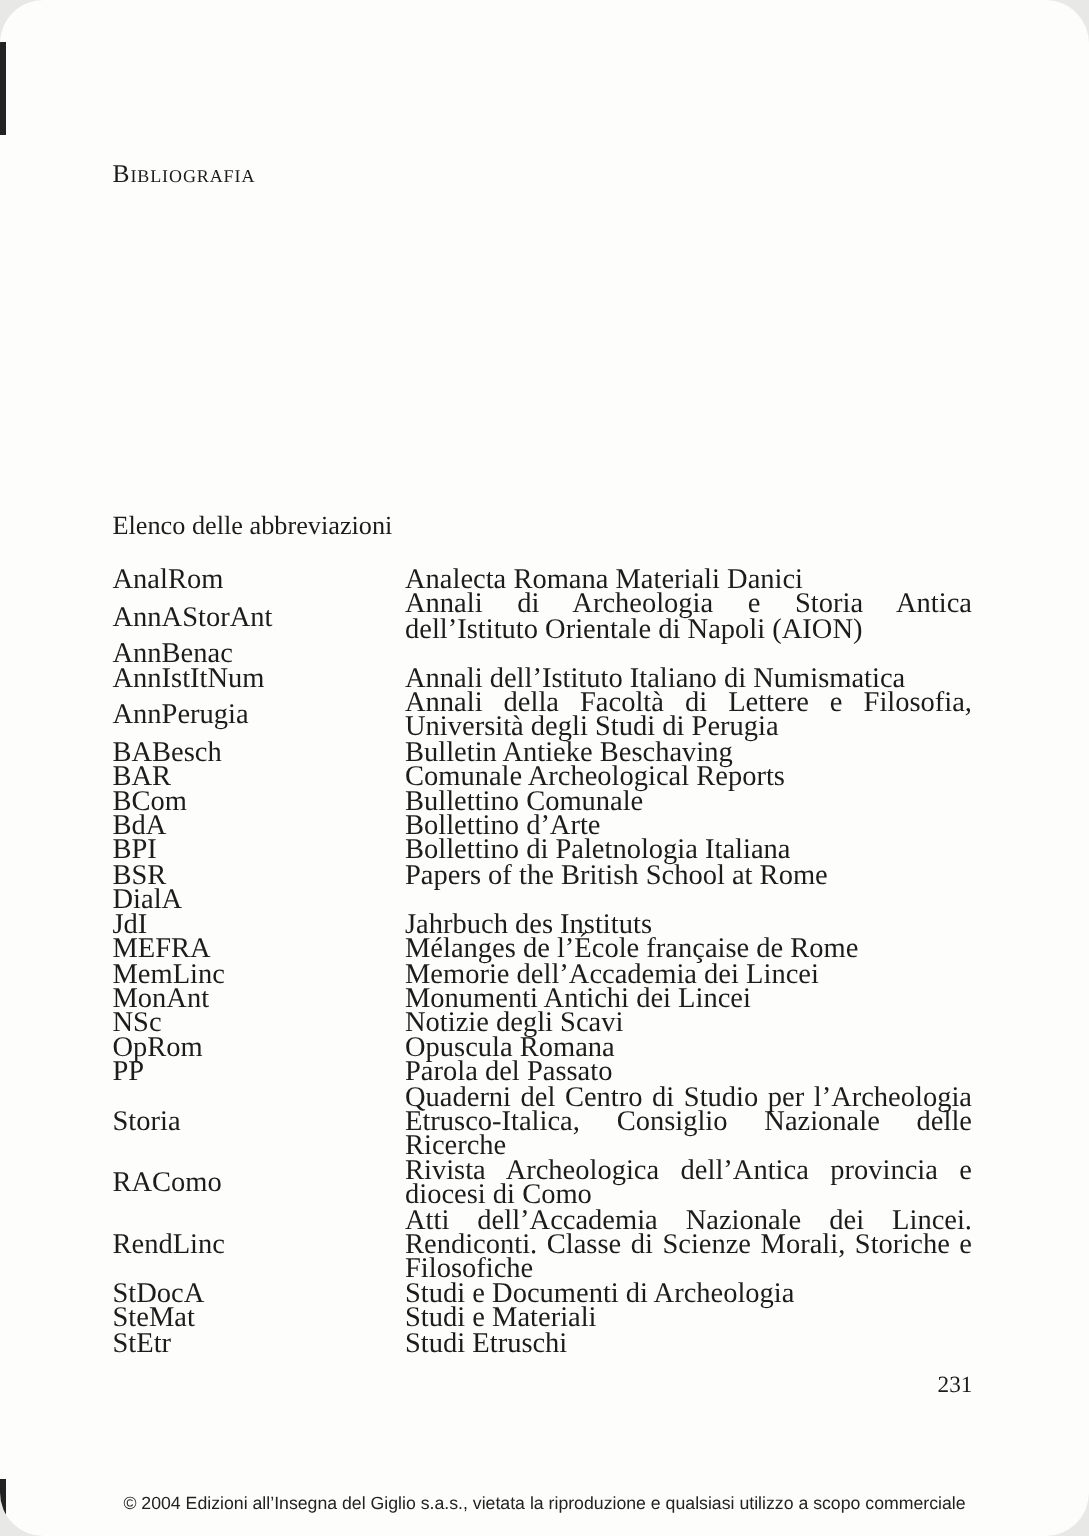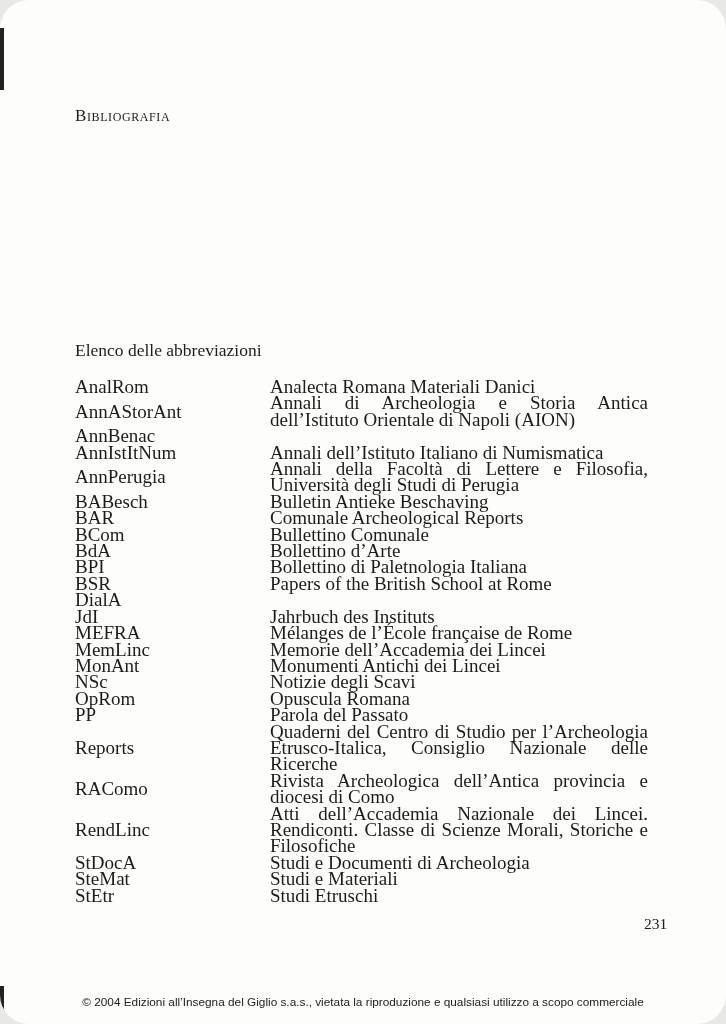--- a/index.html
+++ b/index.html
@@ -62,21 +62,20 @@
   .abbr-full {
     flex: 1;
     text-align: justify;
   }
   .page-number {
     position: absolute;
     left: 625px;
     top: 915px;
     font-size: 15.5px;
     color: #1c1c1c;
-    margin-left: 19px;
   }
   .copyright {
     position: absolute;
     left: 0;
     top: 983px;
     width: 100%;
     text-align: center;
     font-family: "Liberation Sans", sans-serif;
     font-size: 11.8px;
     color: #222;
@@ -184,21 +183,21 @@
     <span class="abbr-key">OpRom</span>
     <span class="abbr-full">Opuscula Romana</span>
   </div>
 
   <div class="abbr-row">
     <span class="abbr-key">PP</span>
     <span class="abbr-full">Parola del Passato</span>
   </div>
 
   <div class="abbr-row">
-    <span class="abbr-key">Reports</span>
+    <span class="abbr-key">Storia</span>
     <span class="abbr-full">Quaderni del Centro di Studio per l’Archeologia Etrusco-Italica, Consiglio Nazionale delle Ricerche</span>
   </div>
 
   <div class="abbr-row">
     <span class="abbr-key">RAComo</span>
     <span class="abbr-full">Rivista Archeologica dell’Antica provincia e diocesi di Como</span>
   </div>
 
   <div class="abbr-row">
     <span class="abbr-key">RendLinc</span>

